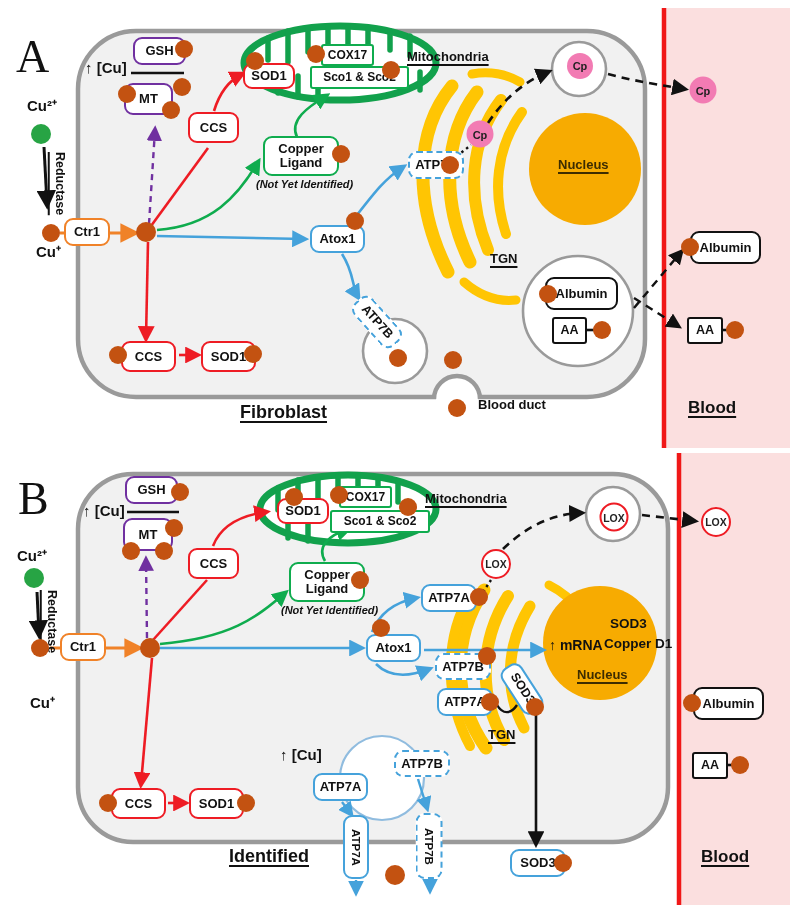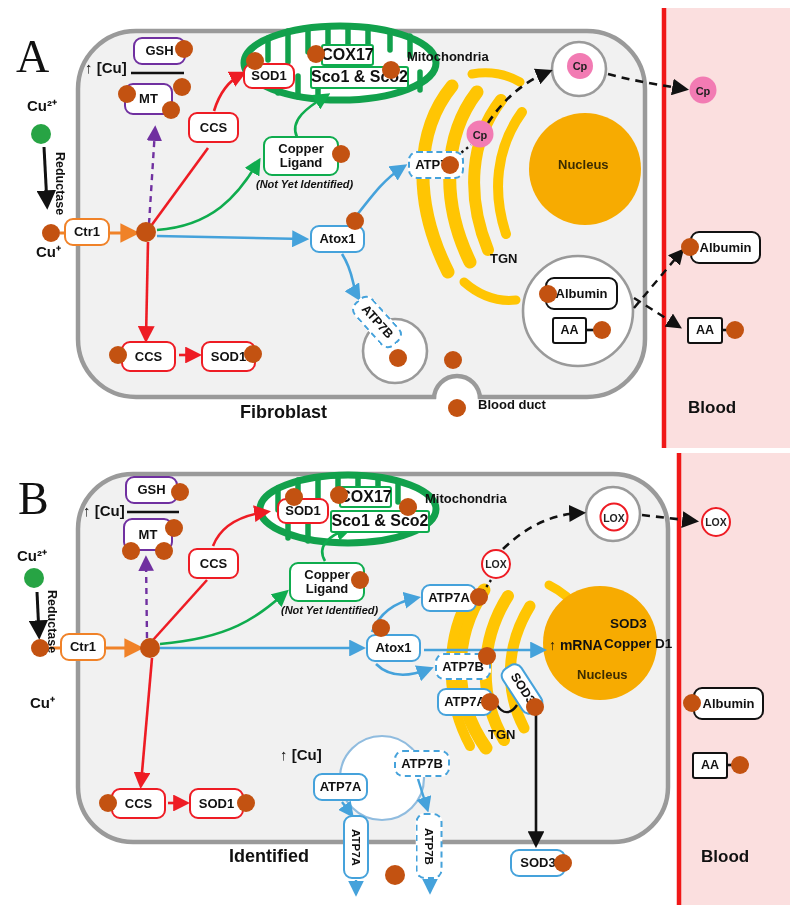--- a/index.html
+++ b/index.html
@@ -5,23 +5,23 @@
   html,body{margin:0;padding:0;background:#fff}
   #fig{position:relative;width:790px;height:909px;background:#fff;font-family:"Liberation Sans",sans-serif;overflow:hidden}
   #fig svg{position:absolute;left:0;top:0;z-index:1}
   #ov{position:absolute;left:0;top:0;width:790px;height:909px;z-index:2}
   .bx{position:absolute;background:#fff;border:2.6px solid #111;border-radius:9px;
       font-weight:bold;font-size:13px;color:#111;display:flex;align-items:center;justify-content:center;
       box-sizing:border-box;line-height:1.05;text-align:center;white-space:nowrap}
   .red{border-color:#EE1C24}.blue{border-color:#45A2DB}.green{border-color:#0FAC4E}
   .purple{border-color:#7030A0}.orange{border-color:#F08228}.blackb{border-color:#111}
   .dashed{border-style:dashed}.sq{border-radius:3px}
-  .sm{font-size:16px}
+  .sm{font-size:12px}
   .lbl{position:absolute;font-weight:bold;font-size:13px;color:#111;white-space:nowrap;line-height:1.1}
-  .u{text-decoration-thickness:2px;text-underline-offset:3px}
+  .u{text-decoration:underline;text-decoration-thickness:2px;text-underline-offset:3px}
   .it{font-style:italic;font-size:11px}
   .big{font-size:18px}.blood-l{font-size:17px}
   .panel-letter{position:absolute;font-family:"Liberation Serif",serif;font-weight:normal;font-size:46px;color:#111}
   .dot{position:absolute;width:18px;height:18px;border-radius:50%;background:#C35211;transform:translate(-50%,-50%);z-index:3}
   .gdot{background:#27A444}
   .circ{position:absolute;border-radius:50%;background:#fff;display:flex;align-items:center;justify-content:center;
         font-weight:bold;font-size:11px;color:#222;box-sizing:border-box;transform:translate(-50%,-50%)}
   .cp{background:#F27BB3}
   .lox{border:2.6px solid #EE1C24;font-size:10.5px}
   .vert{writing-mode:vertical-rl}

